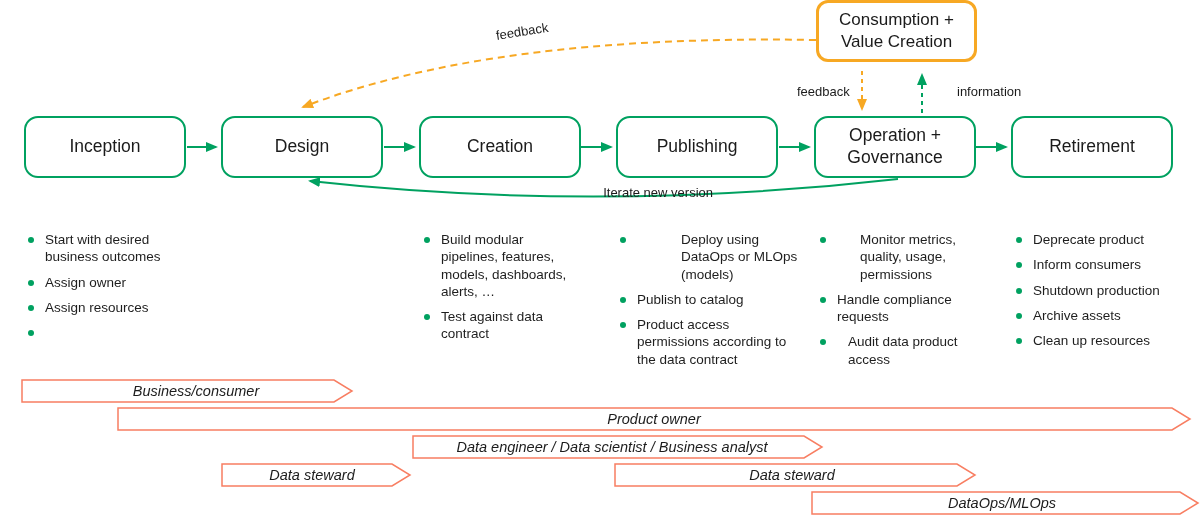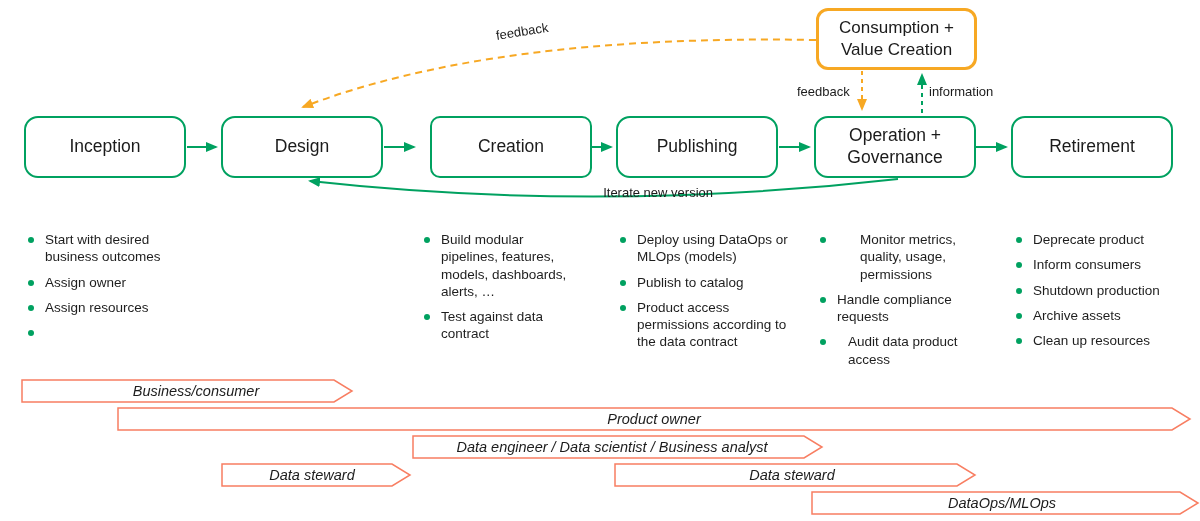--- a/index.html
+++ b/index.html
@@ -11,21 +11,21 @@
 
   
   .stage-box{
     position:absolute;top:116px;width:162px;height:62px;box-sizing:border-box;
     border:2px solid #00a160;border-radius:14px;background:#ffffff;
     display:flex;align-items:center;justify-content:center;text-align:center;
     font-size:17.5px;line-height:1.25;color:#1b1b1b;padding:0 8px;
   }
   
   .top-box{
-    position:absolute;left:816px;top:8px;width:161px;height:62px;box-sizing:border-box;
+    position:absolute;left:816px;top:0;width:161px;height:62px;box-sizing:border-box;
     border:3px solid #f7a823;border-radius:12px;background:#ffffff;
     display:flex;align-items:center;justify-content:center;text-align:center;
     font-size:17px;line-height:1.3;color:#1b1b1b;padding:0 10px;
   }
 
   
   .lbl{position:absolute;font-size:13px;color:#1b1b1b;white-space:nowrap;}
   .lbl-curve{transform:rotate(-9deg);transform-origin:left center;}
   .lbl-center{text-align:right;}
 
@@ -88,34 +88,34 @@
       <text class="role-label" x="792" y="480" text-anchor="middle">Data steward</text>
     </g>
     <g>
       <polygon points="812,492 1180,492 1198,503 1180,514 812,514" fill="#ffffff" stroke="#f87e62" stroke-width="1.5"></polygon>
       <text class="role-label" x="1002" y="508" text-anchor="middle">DataOps/MLOps</text>
     </g>
   </svg>
 
   <div class="lbl lbl-curve" style="left:496px;top:28px;">feedback</div>
   <div class="lbl" style="left:797px;top:84px;">feedback</div>
-  <div class="lbl" style="left:929px;top:84px;">information</div>
+  <div class="lbl" style="left:957px;top:84px;">information</div>
   <div class="lbl lbl-center" style="left:513px;top:185px;width:200px;">Iterate new version</div>
 
   <div class="top-box">
     <span>Consumption + Value Creation</span>
   </div>
 
   <div class="stage-box" style="left:24px;text-align:right;">
     <span>Inception</span>
   </div>
   <div class="stage-box" style="left:221px;">
     <span>Design</span>
   </div>
-  <div class="stage-box" style="left:430px;border-radius:10px;">
+  <div class="stage-box" style="left:419px;">
     <span>Creation</span>
   </div>
   <div class="stage-box" style="left:616px;">
     <span>Publishing</span>
   </div>
   <div class="stage-box" style="left:814px;">
     <span>Operation + Governance</span>
   </div>
   <div class="stage-box" style="left:1011px;">
     <span>Retirement</span>
@@ -152,21 +152,21 @@
           <span class="dot"></span>
           <span style="width:140px;">Test against data contract</span>
         </li>
     </ul>
   </div>
 
   <div class="col" style="left:620px;width:180px;">
     <ul>
       <li>
           <span class="dot"></span>
-          <span style="width:152px;">Deploy using DataOps or MLOps (models)</span>
+          <span style="width:152px;margin-left:44px;">Deploy using DataOps or MLOps (models)</span>
         </li>
       <li>
           <span class="dot"></span>
           <span style="width:152px;">Publish to catalog</span>
         </li>
       <li>
           <span class="dot"></span>
           <span style="width:152px;">Product access permissions according to the data contract</span>
         </li>
     </ul>

